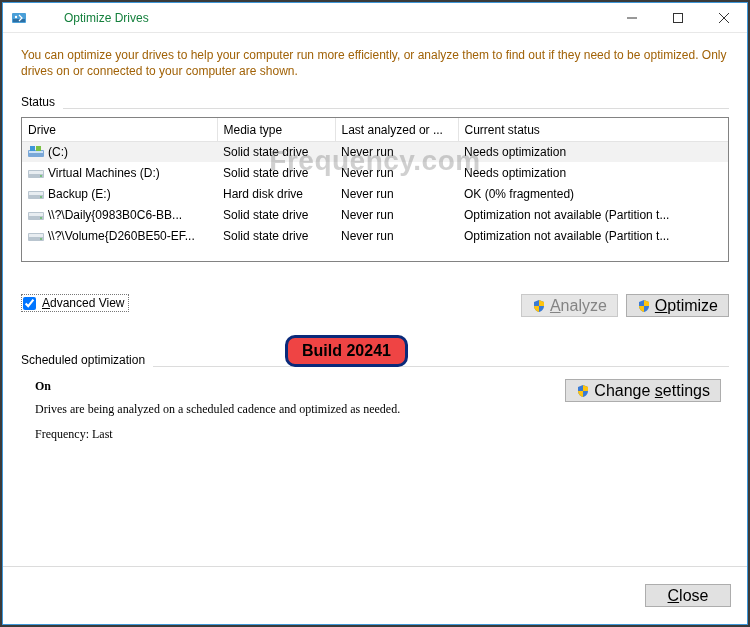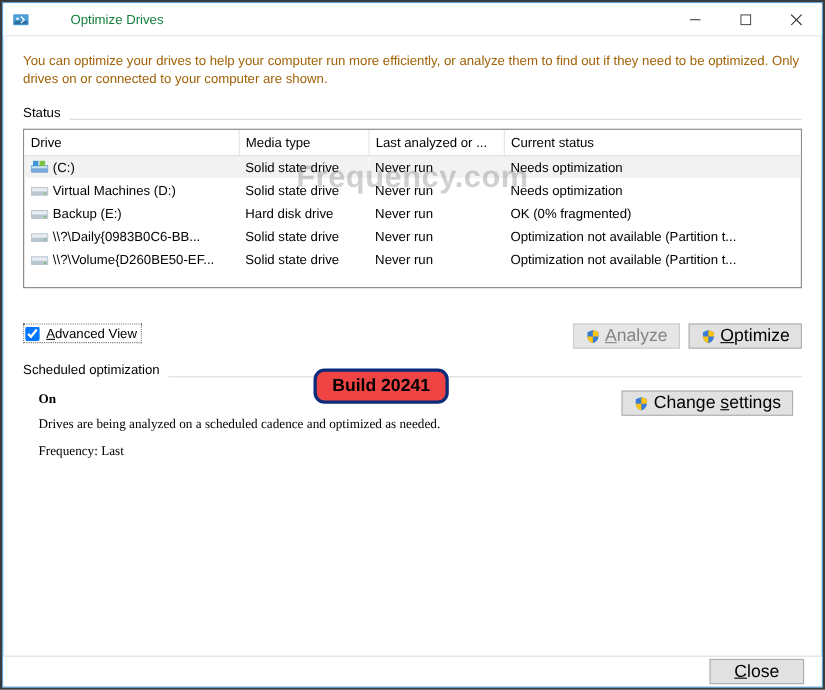--- a/index.html
+++ b/index.html
@@ -108,30 +108,30 @@
     font-family: inherit;
     font-size: 16px;
     cursor: pointer;
   }
   .btn:disabled { color: #848484; background:#e6e6e6; border-color:#c9c9c9; cursor:default; }
   .btn .ul { text-decoration: underline; }
   .shield { width:14px; height:14px; }
 
   .action-buttons { margin-left:auto; display:flex; gap:8px; }
 
-  .sched-box { margin-top: 12px; }
+  .sched-box { margin-top: 36px; }
   .sched-body { padding: 4px 8px 0 14px; }
   .sched-row { display:flex; align-items:flex-start; }
   .sched-left { flex:1;font-family:Liberation Serif, serif; }
   .sched-on { font-weight: normal; margin-bottom: 8px; }
   .sched-line { margin-bottom: 10px; }
 
   .footer {
     border-top:1px solid #dcdcdc;
-    padding: 2px 16px;
+    padding: 17px 16px;
     display:flex; justify-content:flex-end;
     background:#fff;
   }
 
   
   .badge {
     position: absolute;
     left: 282px; top: 302px;
     background: #ef4444;
     border: 3px solid #0a2a7a;

